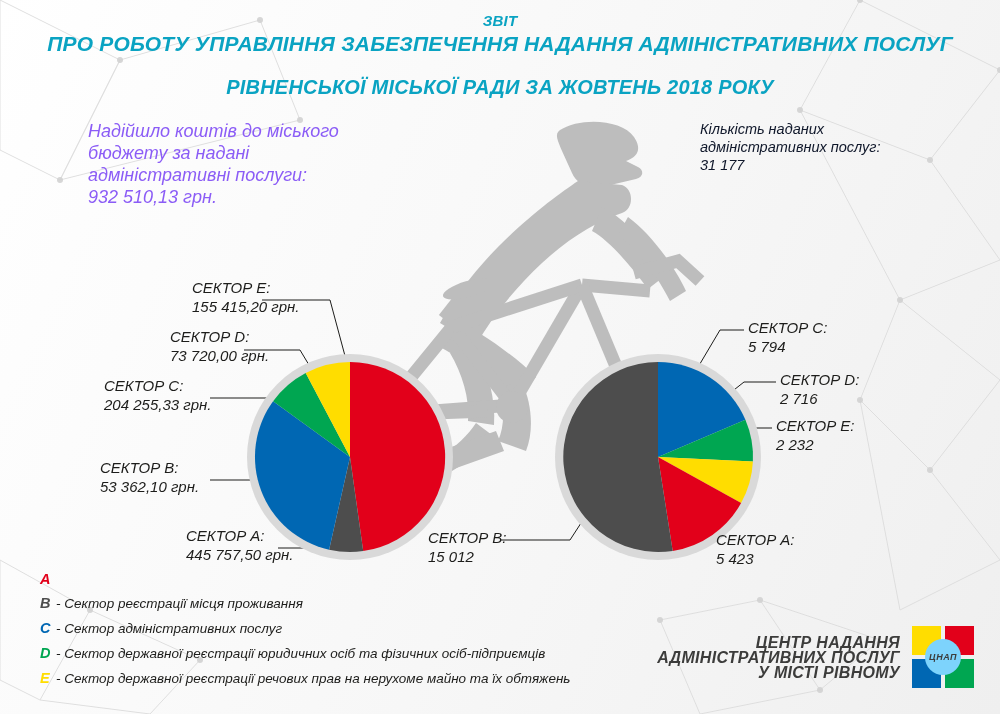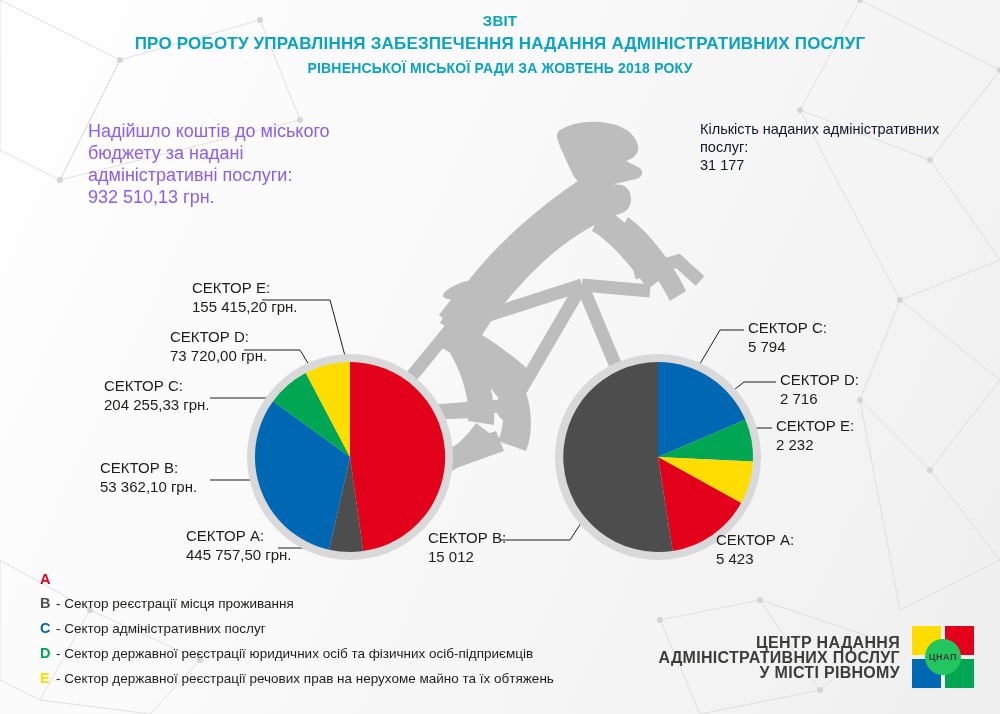--- a/index.html
+++ b/index.html
@@ -12,20 +12,21 @@
     font-family: "Liberation Sans", sans-serif;
     background: #ffffff;
     overflow: hidden;
   }
   .page {
     position: relative;
     width: 1000px;
     height: 714px;
     background: #fbfbfb;
     overflow: hidden;
+    font-style: italic;
   }
   
   .bg-net {
     position: absolute;
     inset: 0;
     pointer-events: none;
   }
   .bg-wash {
     position: absolute;
     inset: 0;
@@ -39,22 +40,22 @@
     position: absolute;
     top: 10px;
     left: 0;
     width: 1000px;
     text-align: center;
     color: #0aa3c2;
     font-weight: bold;
     letter-spacing: .2px;
   }
   .title-line1 { font-size: 15px; line-height: 22px; }
-  .title-line2 { font-size: 17px; line-height: 24px; }
-  .title-line3 { font-size: 14px; line-height: 24px; }
+  .title-line2 { font-size: 21px; line-height: 24px; }
+  .title-line3 { font-size: 20px; line-height: 24px; margin-top: 19px; }
 
   
   .info-left {
     position: absolute;
     left: 88px;
     top: 120px;
     width: 260px;
     font-size: 18px;
     line-height: 22px;
     color: #8b5cf6;
@@ -149,21 +150,21 @@
   }
   .q-tl { left: 0;  top: 0;  background: #ffdd00; }
   .q-tr { left: 33px; top: 0; background: #e2001a; }
   .q-bl { left: 0;  top: 33px; background: #0067b3; }
   .q-br { left: 33px; top: 33px; background: #00a651; }
   .logo-center {
     position: absolute;
     left: 13px; top: 13px;
     width: 36px; height: 36px;
     border-radius: 50%;
-    background: #22c55e;
+    background: #7dd3fc;
     display: flex;
     align-items: center;
     justify-content: center;
     font-size: 9px;
     font-weight: bold;
     color: #3c3c3b;
     letter-spacing: .5px;
   }
 </style>
 </head>

